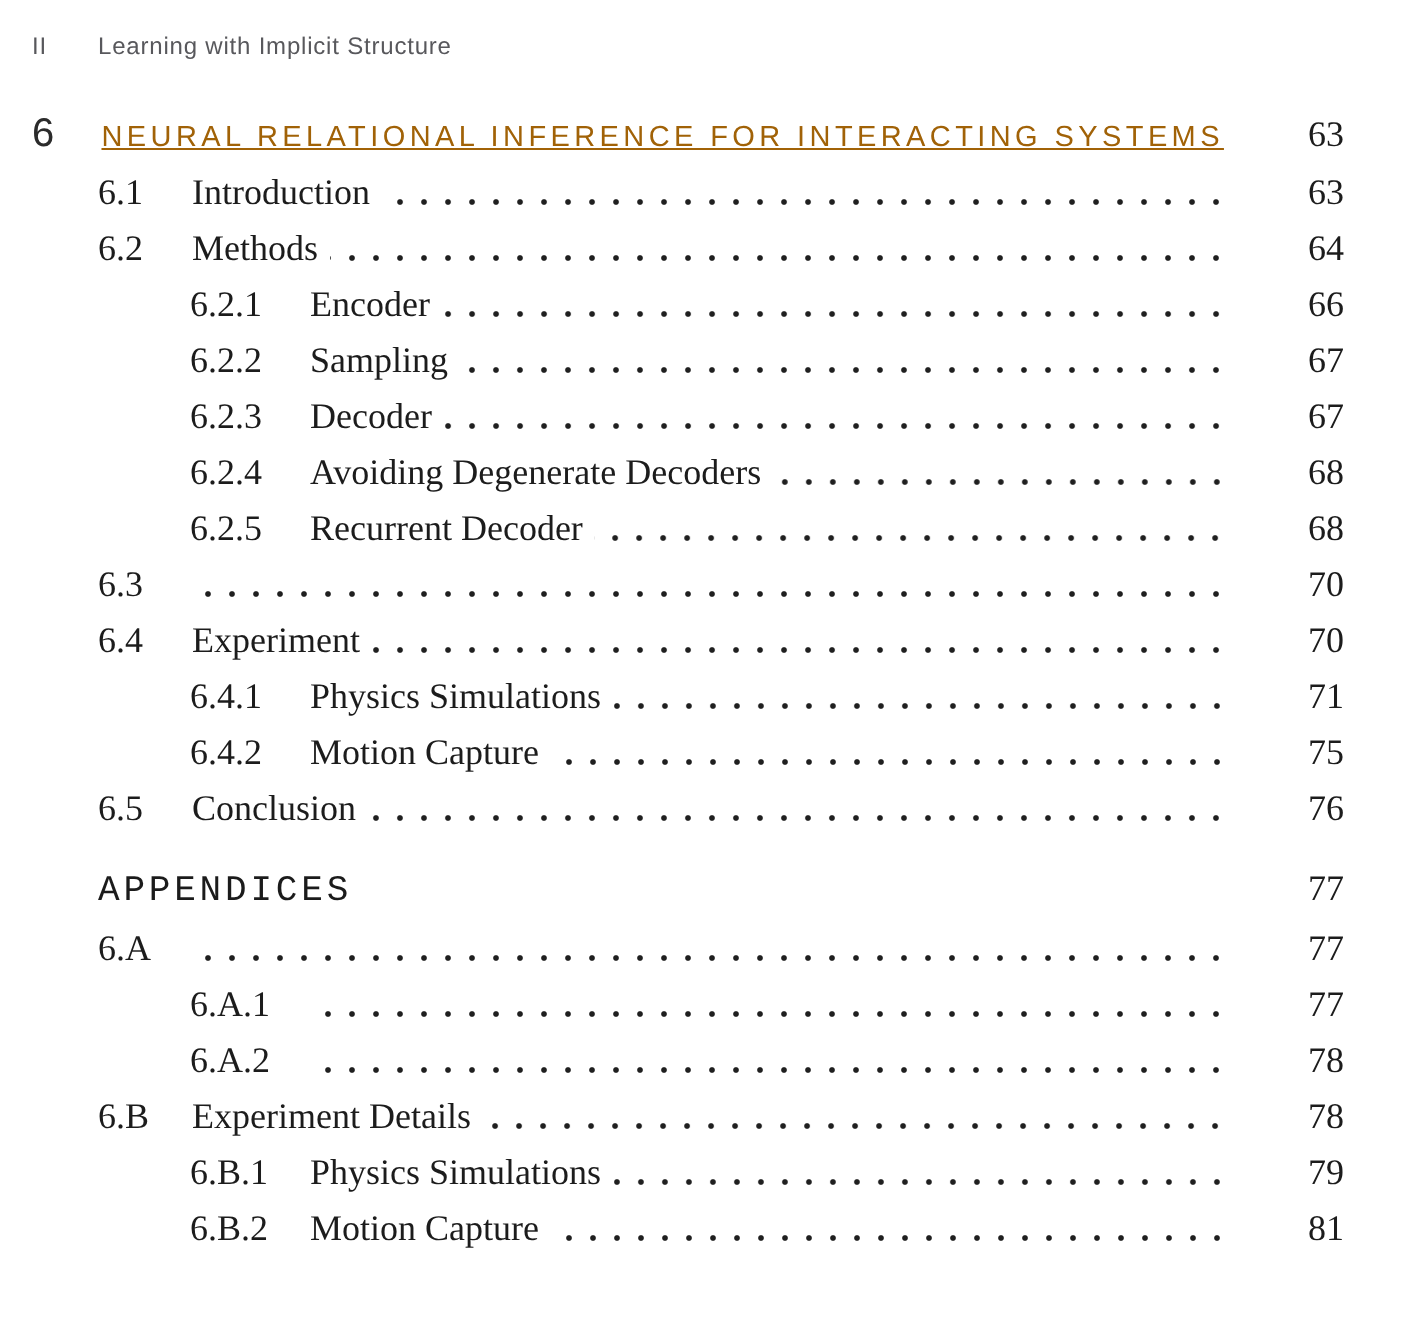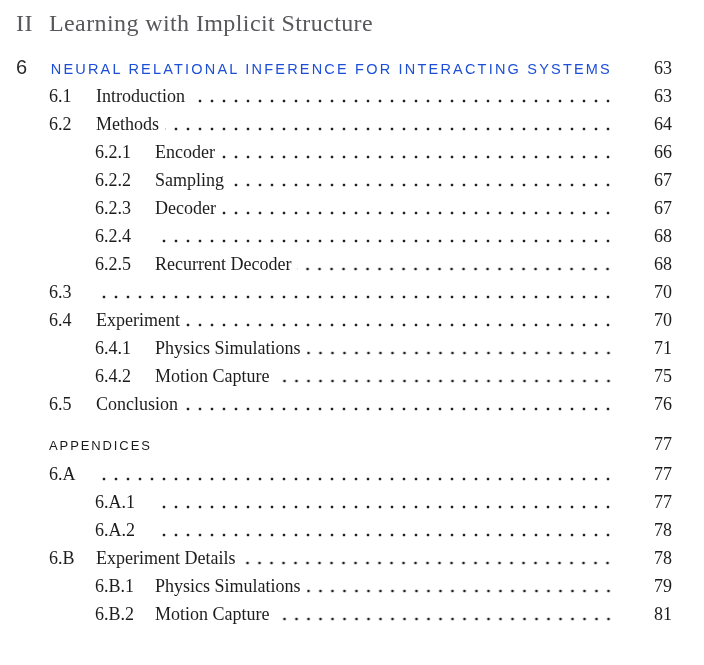--- a/index.html
+++ b/index.html
@@ -6,46 +6,47 @@
   body {
     width:704px; height:665px; overflow:hidden;
     font-family:"Liberation Serif", serif;
     color:#1c1c1c;
   }
   .toc { padding:8px 32px 0 16px; }
 
   
   .part-row {
     display:flex; align-items:baseline; height:30px;
-    font-family:Liberation Serif, serif;
-    color:#58585c; font-size:24px; letter-spacing:0.4px;
+    font-family:Liberation Sans, sans-serif;
+    color:#58585c; font-size:12px; letter-spacing:0.4px;
   }
   .part-row .num { width:33px; line-height:30px; }
   .part-row .title { line-height:30px; }
 
   .gap-a { height:14px; }
   .gap-b { height:14px; }
 
   
   .chapter-row { display:flex; align-items:baseline; height:30px; }
   .chapter-row .num {
     width:41px; font-family:"Liberation Sans", sans-serif;
     font-size:20px; color:#2b2b2b; line-height:30px;
   }
   .chapter-row .title {
     font-family:"Liberation Sans", sans-serif;
-    font-size:14.5px; letter-spacing:2.2px; color:#1d4ed8; line-height:30px;
+    font-size:14.5px; letter-spacing:2.2px; color:#a16207; line-height:30px;
     white-space:nowrap;
+    text-decoration:underline;
   }
 
   
   .app-row { display:flex; align-items:baseline; height:28px; margin-left:33px; }
   .app-row .title {
-    font-family:Liberation Sans, sans-serif;
-    font-size:13px; letter-spacing:1.9px; color:#1b1b1b; line-height:28px;
+    font-family:Liberation Mono, monospace;
+    font-size:18px; letter-spacing:1.9px; color:#1b1b1b; line-height:28px;
   }
 
   
   .row { display:flex; align-items:baseline; height:28px; font-size:18px; }
   .row .num, .row .title, .row .page { line-height:28px; white-space:nowrap; }
   .sec { margin-left:33px; }
   .sec .num { width:47px; }
   .sub { margin-left:79px; }
   .sub .num { width:60px; }
 
@@ -105,20 +106,21 @@
     <span class="page">67</span>
   </div>
   <div class="row sub">
     <span class="num">6.2.3</span>
     <span class="title">Decoder</span>
     <span class="leader"></span>
     <span class="page">67</span>
   </div>
   <div class="row sub">
     <span class="num">6.2.4</span>
+    <span class="title">Avoiding Degenerate Decoders</span>
     <span class="leader"></span>
     <span class="page">68</span>
   </div>
   <div class="row sub">
     <span class="num">6.2.5</span>
     <span class="title">Recurrent Decoder</span>
     <span class="leader"></span>
     <span class="page">68</span>
   </div>
   <div class="row sec">

